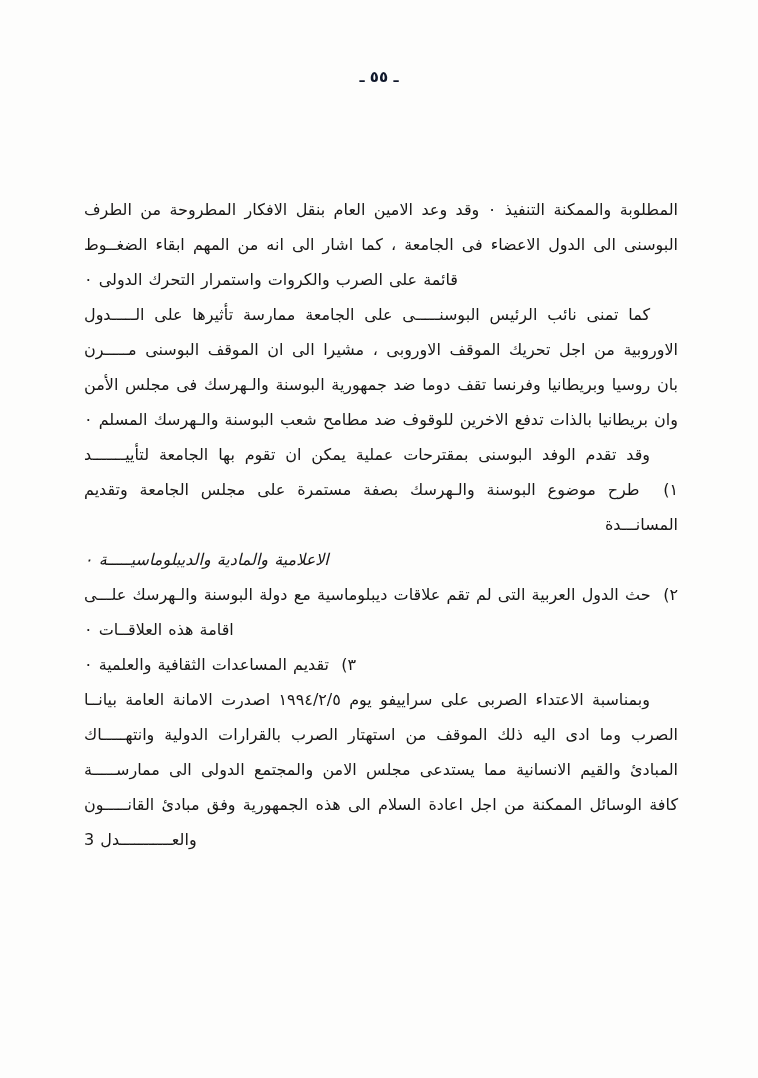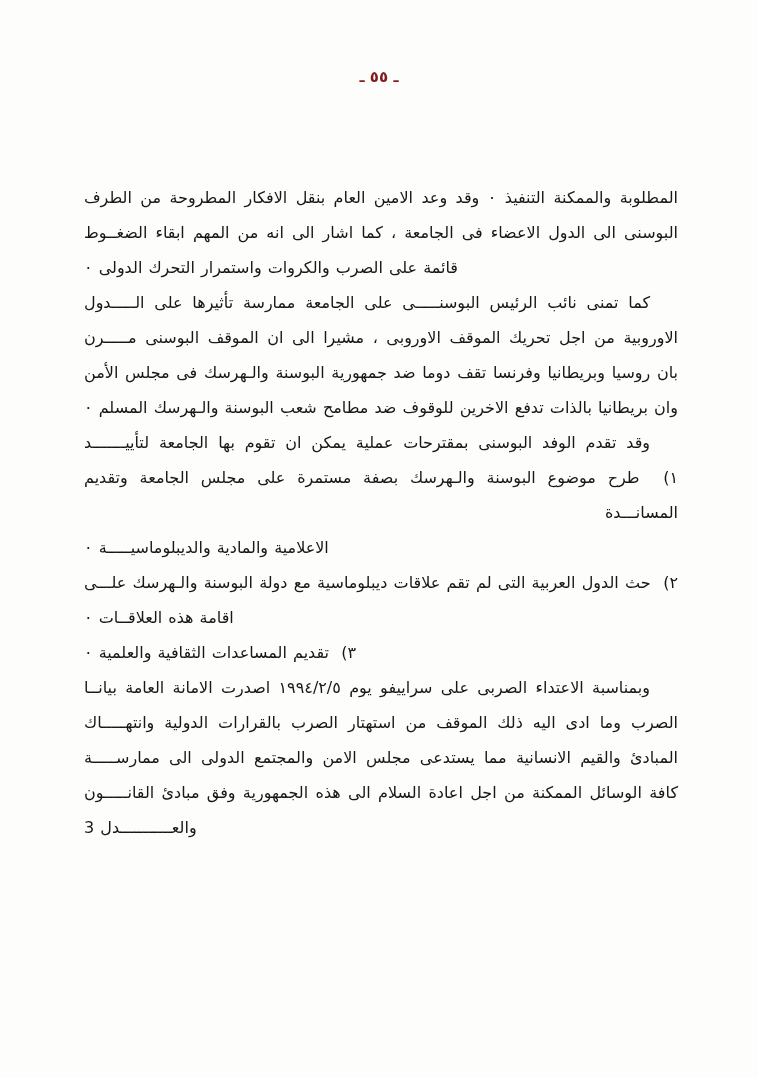--- a/index.html
+++ b/index.html
@@ -22,25 +22,25 @@
   }
   .page-number {
     position: absolute;
     top: 68px;
     left: 0;
     width: 100%;
     text-align: center;
     font-size: 15px;
     font-weight: bold;
     letter-spacing: 2px;
-    color: #7f1d1d;
+    color: #0f172a;
   }
   .text-body {
     position: absolute;
-    top: 180px;
+    top: 192px;
     right: 80px;
     left: 84px;
   }
   .block {
     margin: 0;
   }
   .line {
     line-height: 35px;
     font-size: 16px;
     text-align: left;
@@ -70,21 +70,21 @@
         <div class="line full" style="padding-right: 28px;">كما تمنى نائب الرئيس البوسنـــــى على الجامعة ممارسة تأثيرها على الـــــدول</div>
         <div class="line full">الاوروبية من اجل تحريك الموقف الاوروبى ،  مشيرا الى ان الموقف البوسنى مـــــرن</div>
         <div class="line full">بان روسيا وبريطانيا وفرنسا تقف دوما ضد جمهورية البوسنة والـهرسك فى مجلس الأمن</div>
         <div class="line full">وان بريطانيا بالذات تدفع الاخرين للوقوف ضد مطامح شعب البوسنة والـهرسك المسلم ٠</div>
       </div>
       <div class="block">
         <div class="line full" style="padding-right: 28px;">وقد تقدم الوفد البوسنى بمقترحات عملية يمكن ان تقوم بها الجامعة لتأييـــــــد</div>
       </div>
       <div class="block">
         <div class="line full"><span class="marker">١)</span>&nbsp; <span>طرح موضوع البوسنة والـهرسك بصفة مستمرة على مجلس الجامعة وتقديم المسانـــدة</span></div>
-        <div class="line" style="padding-right: 40px;">الاعلامية والمادية والديبلوماسيـــــة   ٠</div>
+        <div class="line" style="padding-right: 40px; font-style: italic;">الاعلامية والمادية والديبلوماسيـــــة   ٠</div>
       </div>
       <div class="block">
         <div class="line full"><span class="marker">٢)</span>&nbsp; <span>حث الدول العربية التى لم تقم علاقات ديبلوماسية مع دولة البوسنة والـهرسك علـــى</span></div>
         <div class="line" style="padding-right: 40px;">اقامة هذه العلاقــات ٠</div>
       </div>
       <div class="block">
         <div class="line"><span class="marker">٣)</span>&nbsp; <span>تقديم المساعدات الثقافية والعلمية ٠</span></div>
       </div>
       <div class="block">
         <div class="line full" style="padding-right: 28px;">وبمناسبة الاعتداء الصربى على سراييفو يوم ١٩٩٤/٢/٥ اصدرت الامانة العامة بيانــا</div>

